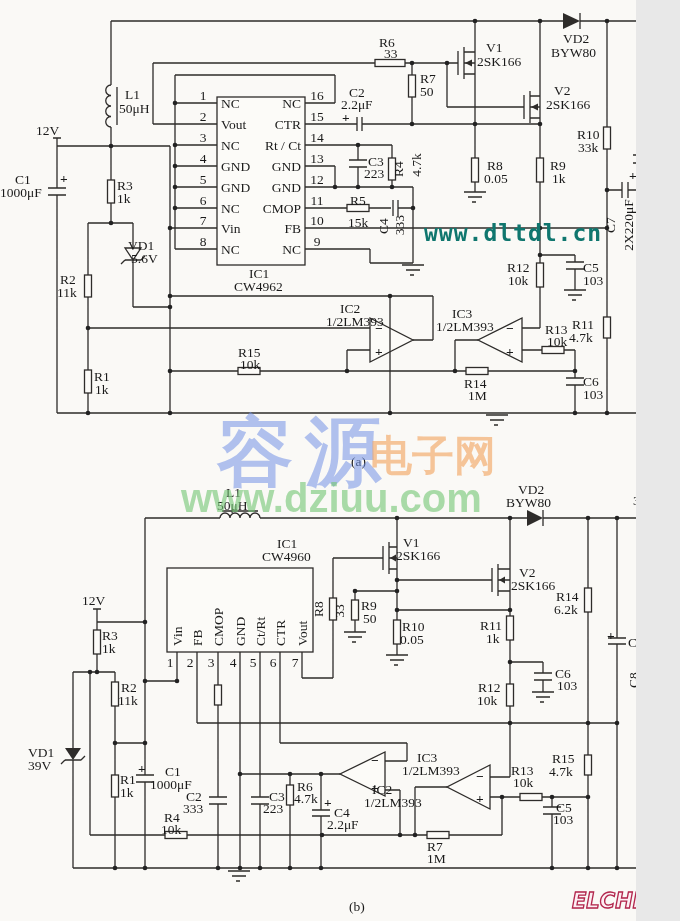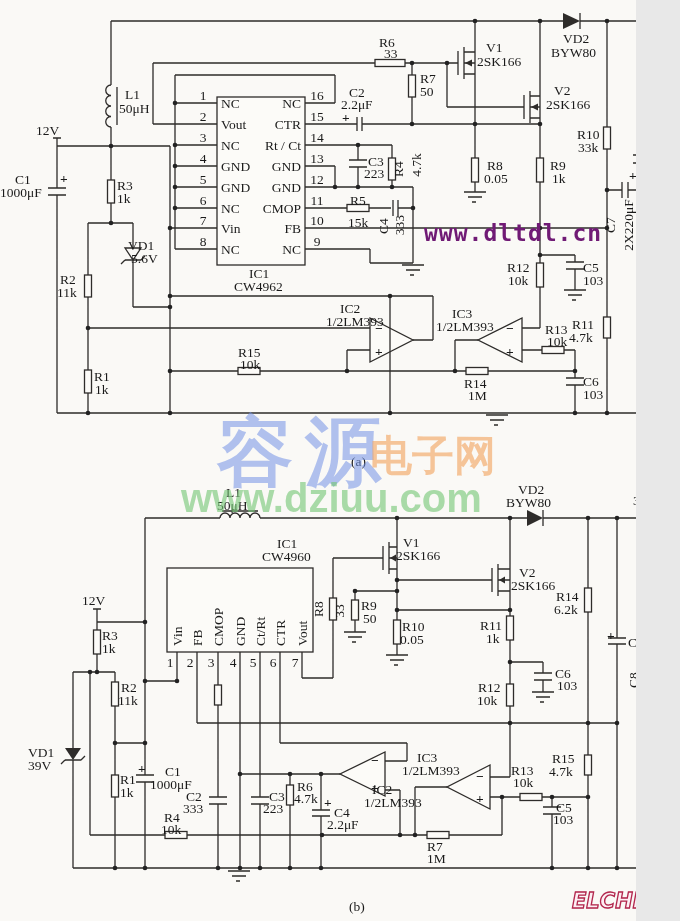--- a/index.html
+++ b/index.html
@@ -7,21 +7,21 @@
          font-family:"Liberation Serif",serif;padding-left:20px;}
   svg{position:absolute;left:0;top:0;}
   svg text{font-family:"Liberation Serif",serif;font-size:13.5px;fill:#1a1a1a;}
   .wire{stroke:#2e2c2a;stroke-width:1.3;fill:none;}
   .body{fill:#fcfbf8;stroke:#2e2c2a;stroke-width:1.3;}
   .soliddev{fill:#2e2c2a;stroke:none;}
   .holodev{fill:none;stroke:#2e2c2a;stroke-width:1.3;}
   .dot{fill:#222;stroke:none;}
   .wm{position:absolute;white-space:nowrap;pointer-events:none;}
   #wm-dltdl{left:424px;top:220px;font-family:"DejaVu Sans Mono",monospace;font-weight:bold;
-            font-size:23px;color:#701a75;letter-spacing:1px;}
+            font-size:23px;color:#0f766e;letter-spacing:1px;}
   #wm-rong{left:200px;top:402px;font-family:"DejaVu Sans",sans-serif;font-weight:bold;
            font-size:76px;color:rgba(115,145,230,0.55);letter-spacing:12px;margin-left:17px;}
   #wm-dzw{left:370px;top:428px;font-family:Liberation Sans, sans-serif;font-weight:bold;
           font-size:42px;color:rgba(242,160,90,0.60);}
   #wm-dziuu{left:181px;top:476px;font-family:Liberation Sans, sans-serif;font-weight:bold;
             font-size:40px;color:rgba(118,198,118,0.62);}
   #site-logo{left:572px;top:889px;font-family:"DejaVu Sans",sans-serif;font-weight:bold;
              font-style:italic;font-size:21px;color:#fdeef3;
              -webkit-text-stroke:1.3px #b2274d;text-shadow:0 0 1px #b2274d;}
 </style>

